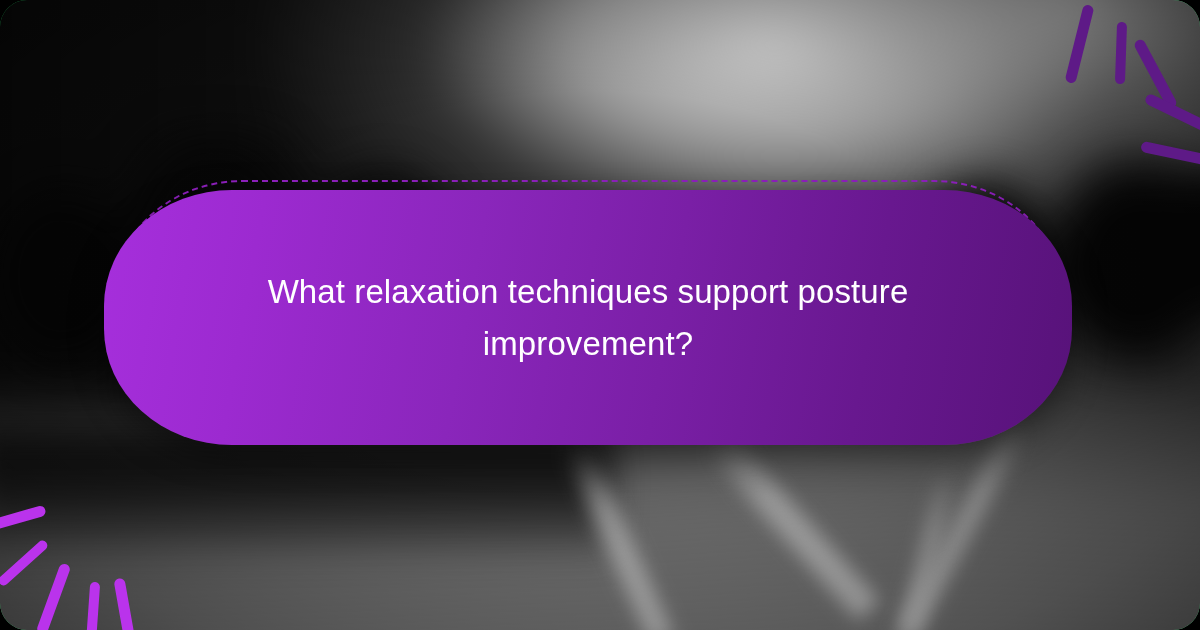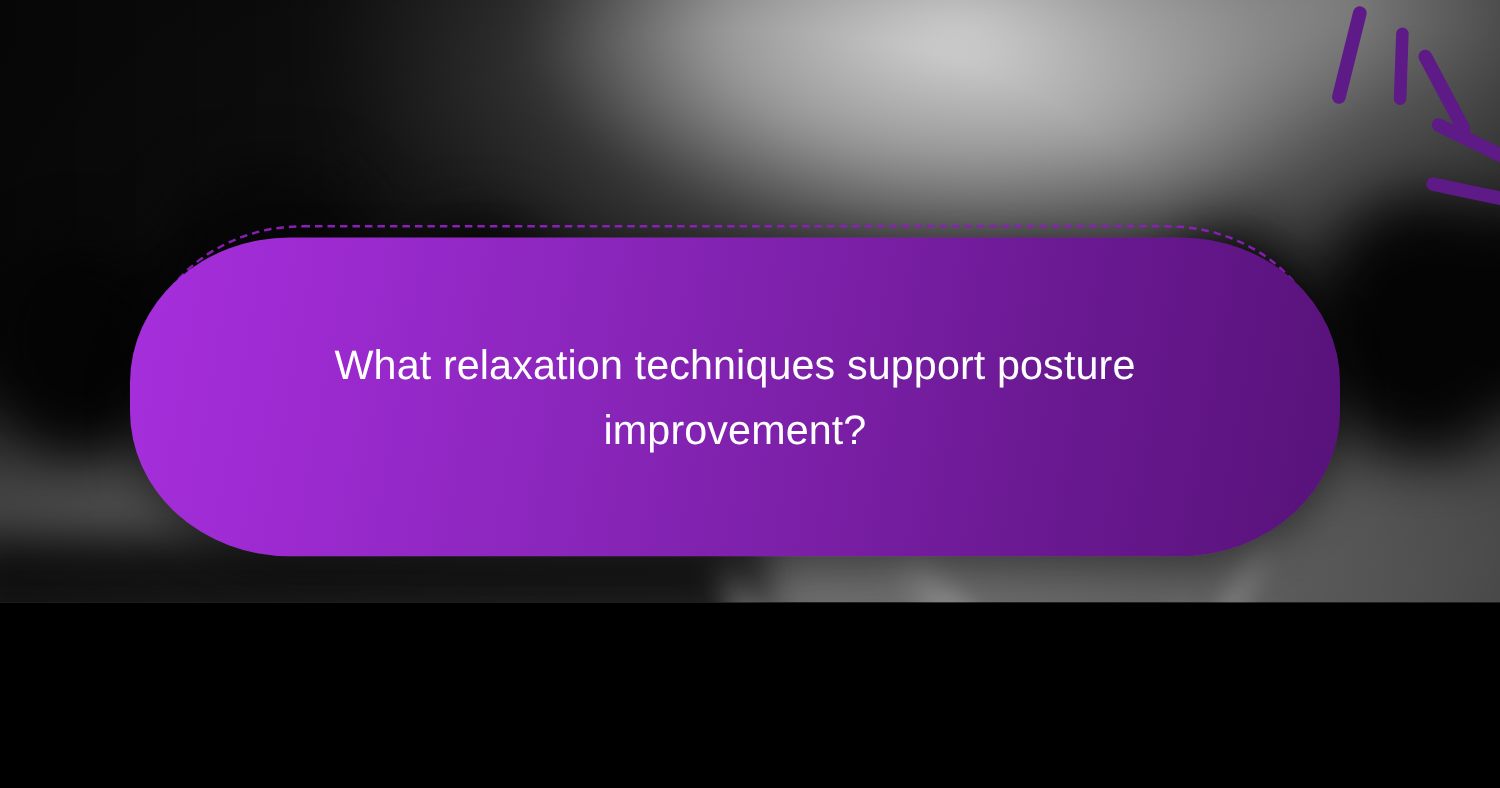--- a/index.html
+++ b/index.html
@@ -7,23 +7,24 @@
     padding: 0;
     background: #000;
   }
   body {
     font-family: "Liberation Sans", sans-serif;
   }
 
   #canvas {
     position: relative;
     width: 1200px;
-    height: 482px;
+    height: 630px;
     overflow: hidden;
-    background: #0f172a;
+    background: #22c55e;
+    border-radius: 27px;
   }
 
   
   .bg-layer {
     position: absolute;
     inset: 0;
     overflow: hidden;
   }
   .bg-base {
     position: absolute;

